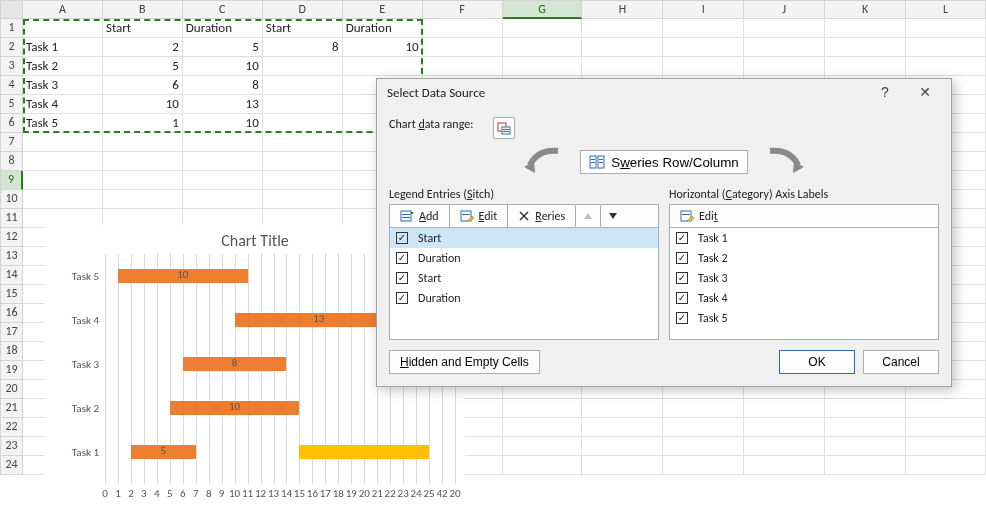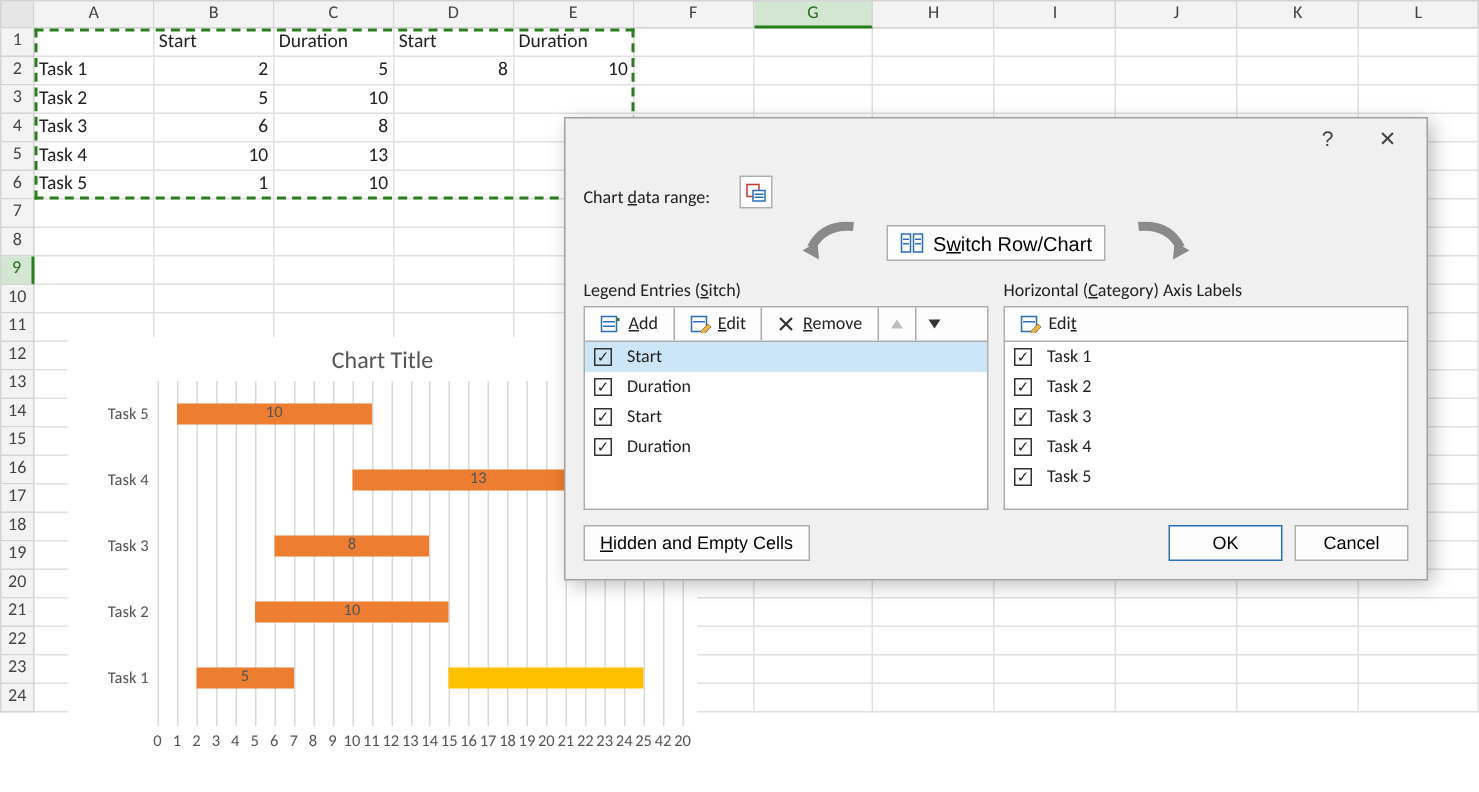--- a/index.html
+++ b/index.html
@@ -30,21 +30,21 @@
   .xgrid{position:absolute;bottom:0;top:0;width:0;border-left:1px solid #d9d9d9;}
   .xlab{position:absolute;bottom:-16px;transform:translateX(-50%);font-size:11px;color:#555;}
   
   #dialog{position:absolute;left:376px;top:78px;width:576px;background:#f0f0f0;border:1px solid #a0a0a0;box-shadow:3px 3px 12px rgba(0,0,0,.25);font-size:12px;color:#222;}
   #dialog .titlebar{height:28px;line-height:28px;padding:0 6px 0 10px;font-size:13px;display:flex;align-items:center;}
   #dialog .titlebar .spacer{flex:1;}
   #dialog .titlebar .tb-btn{width:40px;height:28px;text-align:center;line-height:26px;font-size:14px;color:#444;font-family:Arial;}
   .dlg-body{padding:10px 12px 0;}
   .lbl{display:inline-block;}
   .underline{text-decoration:underline;}
-  .range-row{display:flex;align-items:flex-end;gap:20px;margin-bottom:8px;}
+  .range-row{display:flex;align-items:flex-start;gap:20px;margin-bottom:8px;}
   .range-input{flex:1;height:22px;border:1px solid #7a7a7a;background:#fff;padding:0 4px;font-family:Calibri;font-size:12px;}
   .range-btn{width:22px;height:22px;border:1px solid #adadad;background:#fdfdfd;display:flex;align-items:center;justify-content:center;}
   .swap-row{display:flex;align-items:center;justify-content:center;gap:18px;margin:6px 0 10px;}
   .swap-btn{height:24px;border:1px solid #adadad;background:#fdfdfd;padding:0 8px;display:flex;align-items:center;gap:6px;}
   .arrow-svg{width:42px;height:30px;}
   .panes{display:flex;gap:10px;}
   .pane{flex:1;}
   .pane-label{font-size:12px;margin-bottom:3px;}
   .toolbar{display:flex;border:1px solid #adadad;background:#fdfdfd;height:24px;}
   .tbtn{border-right:1px solid #adadad;padding:0 10px;display:flex;align-items:center;gap:5px;font-size:12px;}
@@ -524,20 +524,21 @@
       </div>
       <div class="ylab" style="top: 22px;">Task 5</div>
       <div class="bar" style="left: 12.963px; width: 129.63px; top: 15px; background: rgb(237, 125, 49);">
         <span class="datalabel">10</span>
       </div>
     </div>
 </div>
 
 <div id="dialog">
   <div class="titlebar">
+    <span>Select Data Source</span>
     <span class="spacer"></span>
     <span class="tb-btn">?</span>
     <span class="tb-btn">✕</span>
   </div>
   <div class="dlg-body">
     <div class="range-row">
       <span class="lbl">
         <span>Chart </span><span class="underline">d</span><span>ata range:</span>
       </span>
       <div class="range-btn">
@@ -563,21 +564,21 @@
         <span class="icon">
           <svg width="16" height="14">
               <rect x="1" y="1" width="6" height="12" fill="none" stroke="#2a6fb5"></rect>
               <rect x="9" y="1" width="6" height="12" fill="none" stroke="#2a6fb5"></rect>
               <rect x="2" y="4" width="4" height="1" fill="#2a6fb5"></rect>
               <rect x="2" y="7" width="4" height="1" fill="#2a6fb5"></rect>
               <rect x="10" y="4" width="4" height="1" fill="#2a6fb5"></rect>
               <rect x="10" y="7" width="4" height="1" fill="#2a6fb5"></rect>
             </svg>
         </span>
-        <span><span>S</span><span class="underline">w</span><span>itch Row/Chart</span></span>
+        <span><span>S</span><span class="underline">w</span><span>eries Row/Column</span></span>
       </button>
       <span>
         <svg class="arrow-svg" viewBox="0 0 42 30">
             <path d="M4 4 Q24 2 32 18" fill="none" stroke="#8a8a8a" stroke-width="6"></path>
             <path d="M38 20 L28 14 L27 26 Z" fill="#8a8a8a"></path>
           </svg>
       </span>
     </div>
 
     <div class="panes">
@@ -606,21 +607,21 @@
                 </svg>
               </span>
             <span><span class="underline">E</span><span>dit</span></span>
           </div>
           <div class="tbtn">
             <span class="icon">
                 <svg width="12" height="12">
                   <path d="M2 2 L10 10 M10 2 L2 10" stroke="#333" stroke-width="1.5"></path>
                 </svg>
               </span>
-            <span><span class="underline">R</span><span>emove</span></span>
+            <span><span class="underline">R</span><span>eries</span></span>
           </div>
           <div class="tbtn dim" style="padding:0 7px">
             <span class="icon">
                 <svg width="10" height="10">
                   <path d="M5 2 L9 8 L1 8 Z" fill="#bdbdbd"></path>
                 </svg>
               </span>
           </div>
           <div class="tbtn" style="padding:0 7px">
             <span class="icon">

